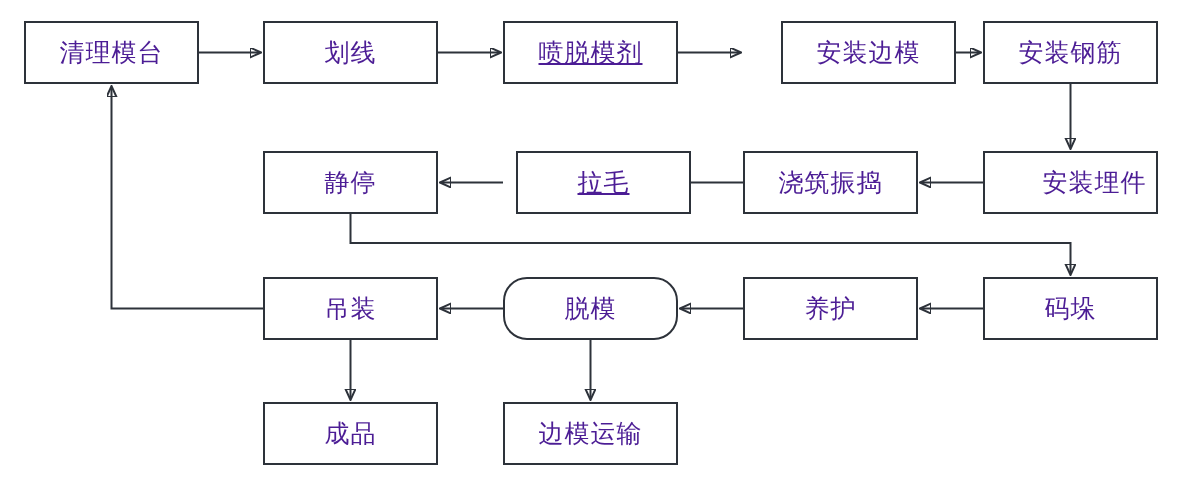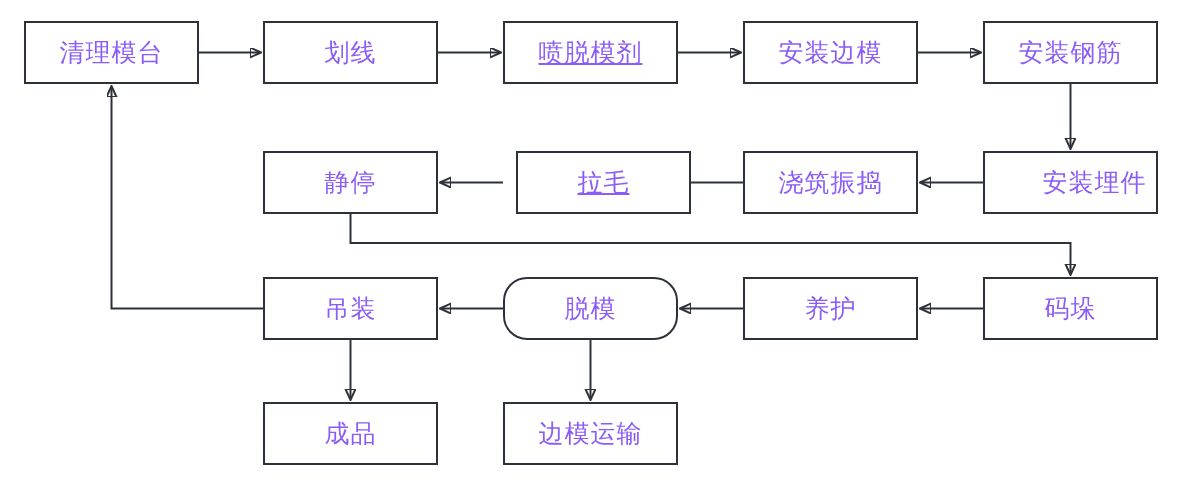--- a/index.html
+++ b/index.html
@@ -27,29 +27,29 @@
     width: 175px;
     height: 63px;
     box-sizing: border-box;
     border: 2px solid #2d323a;
     background: #ffffff;
     display: flex;
     align-items: center;
     justify-content: center;
     font-size: 25px;
     line-height: 1;
-    color: #8b5cf6;
+    color: #4c1d95;
     letter-spacing: 1px;
     white-space: nowrap;
   }
   
   .p-clean   { left: 24px;  top: 21px; }
   .p-mark    { left: 263px; top: 21px; }
   .p-spray   { left: 503px; top: 21px; text-decoration: underline; }
-  .p-side    { left: 743px; top: 21px; text-align: center; }
+  .p-side    { left: 781px; top: 21px; text-align: center; }
   .p-rebar   { left: 983px; top: 21px; }
   
   .p-embed   { left: 983px; top: 151px; padding-left: 48px; }
   .p-pour    { left: 743px; top: 151px; }
   .p-rough   { left: 516px; top: 151px; text-decoration: underline; }
   .p-rest    { left: 263px; top: 151px; }
   
   .p-stack   { left: 983px; top: 277px; }
   .p-cure    { left: 743px; top: 277px; }
   .p-demold  { left: 503px; top: 277px; border-radius: 24px; }

